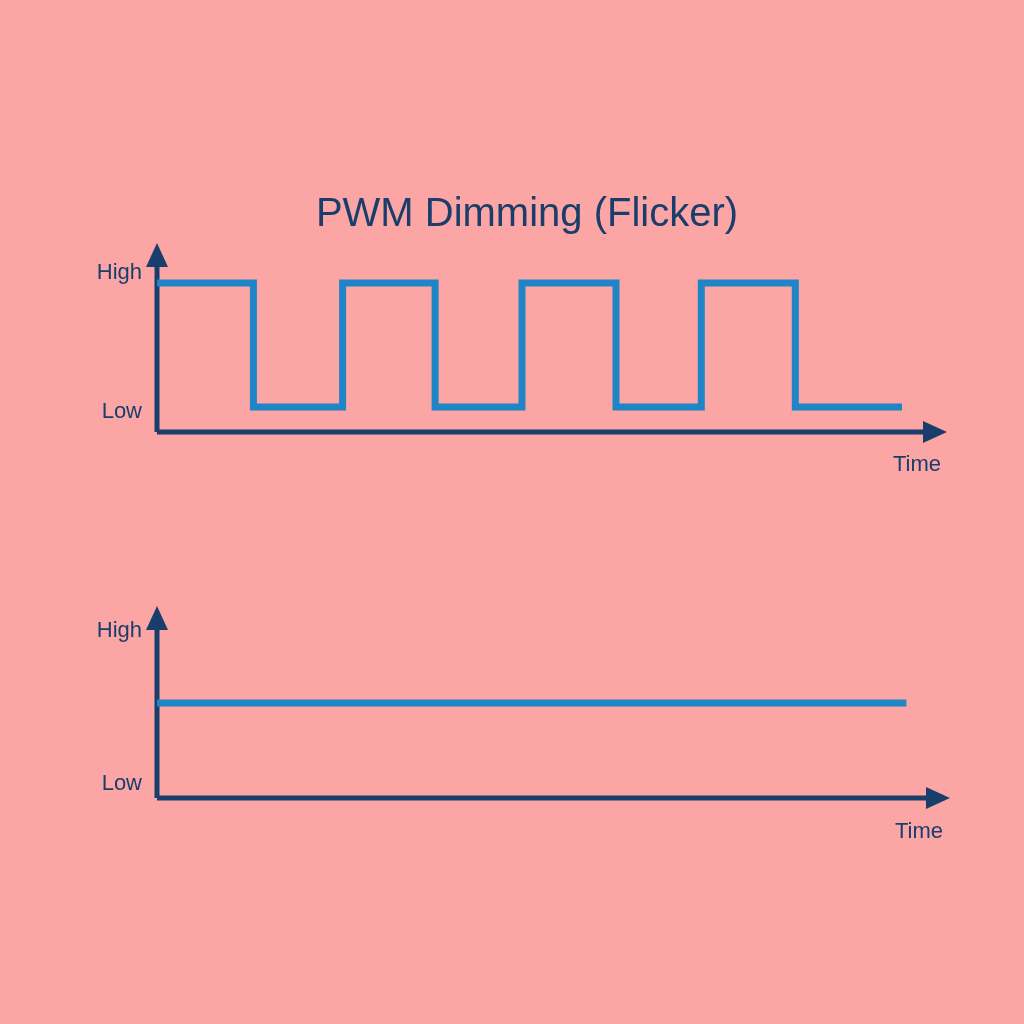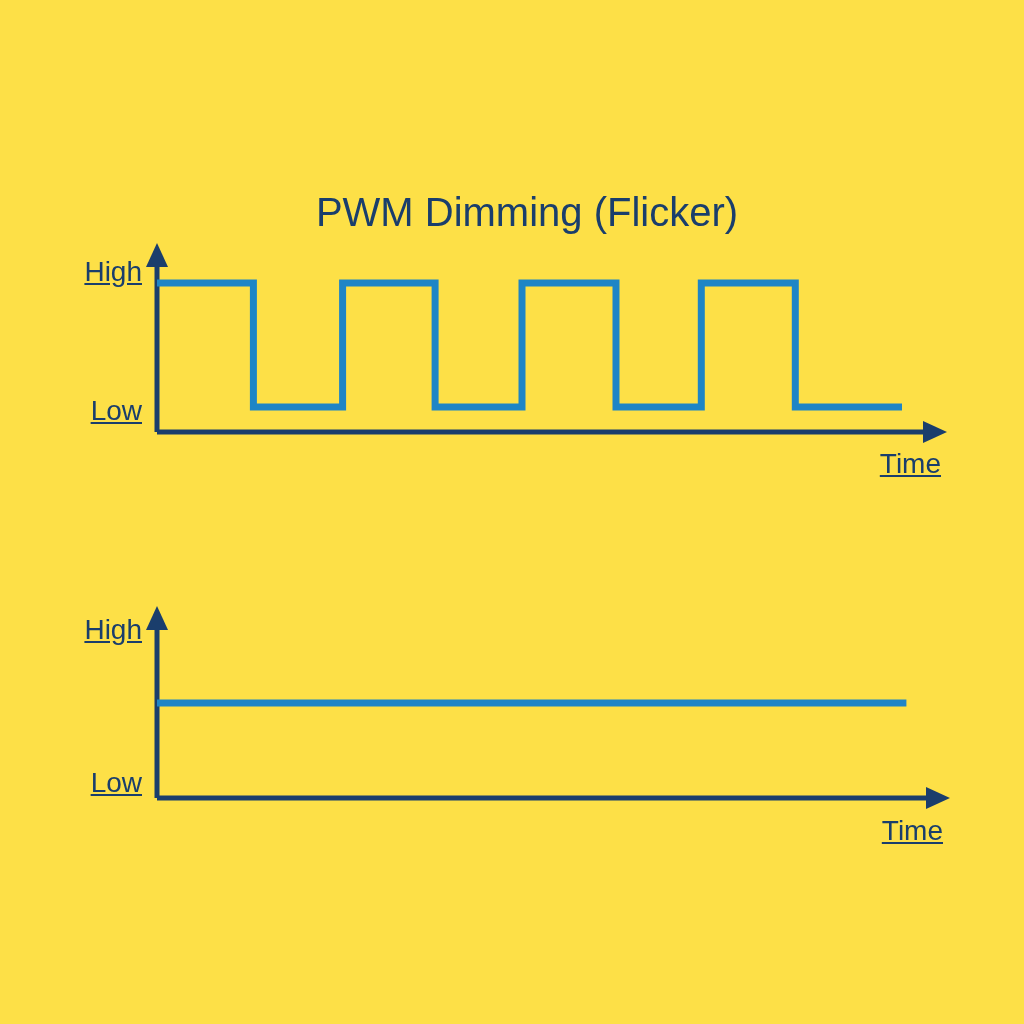--- a/index.html
+++ b/index.html
@@ -5,21 +5,21 @@
   html, body {
     margin: 0;
     padding: 0;
     background: #ffffff;
     font-family: "Liberation Sans", sans-serif;
   }
   #canvas {
     position: relative;
     width: 1024px;
     height: 1024px;
-    background: #fde047;
+    background: #fca5a5;
     overflow: hidden;
   }
   #chart-svg {
     position: absolute;
     left: 0;
     top: 0;
     width: 1024px;
     height: 1024px;
     display: block;
   }
@@ -27,25 +27,24 @@
     position: absolute;
     transform: translateX(-50%);
     font-size: 40px;
     font-weight: 500;
     color: #1a3e6c;
     white-space: nowrap;
     letter-spacing: 0px;
   }
   .axis-label {
     position: absolute;
-    font-size: 28px;
+    font-size: 22px;
     font-weight: 500;
     color: #1a3e6c;
     white-space: nowrap;
-    text-decoration: underline;
   }
   .axis-label.y-label {
     transform: translate(-100%, -50%);
   }
   .axis-label.x-label {
     transform: translate(-100%, -50%);
   }
 </style>
 </head>
 <body>

